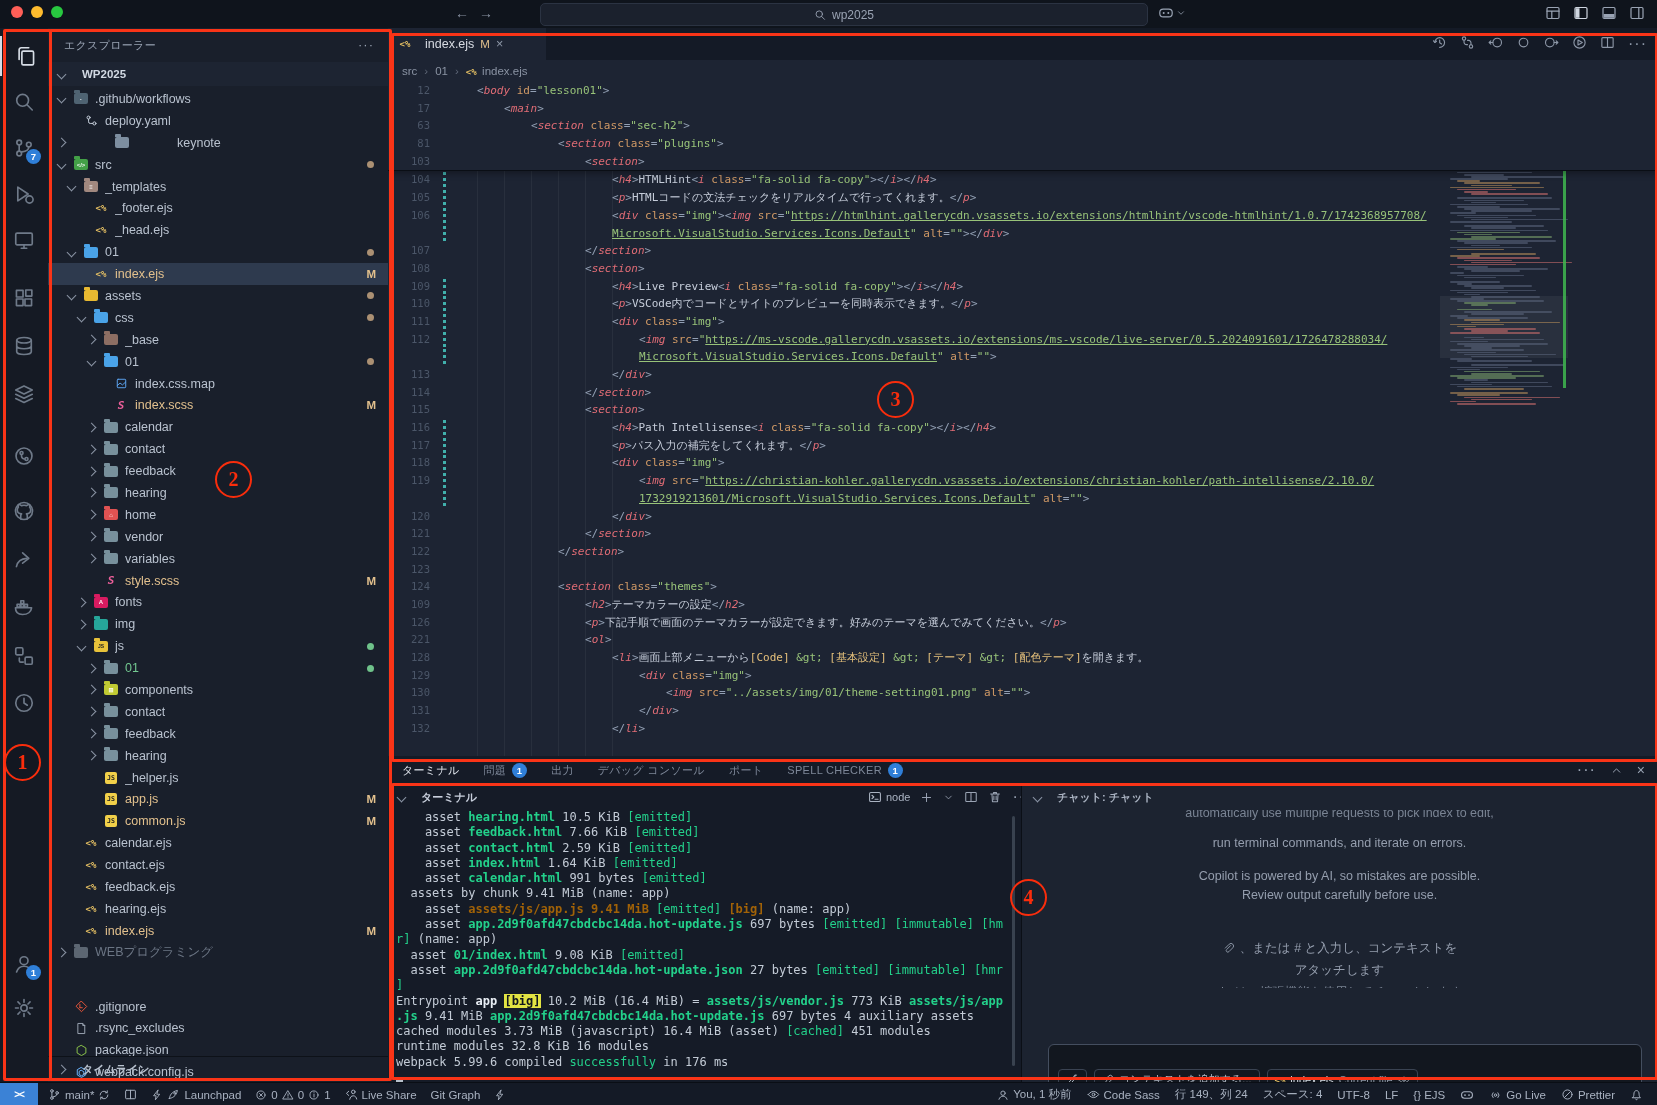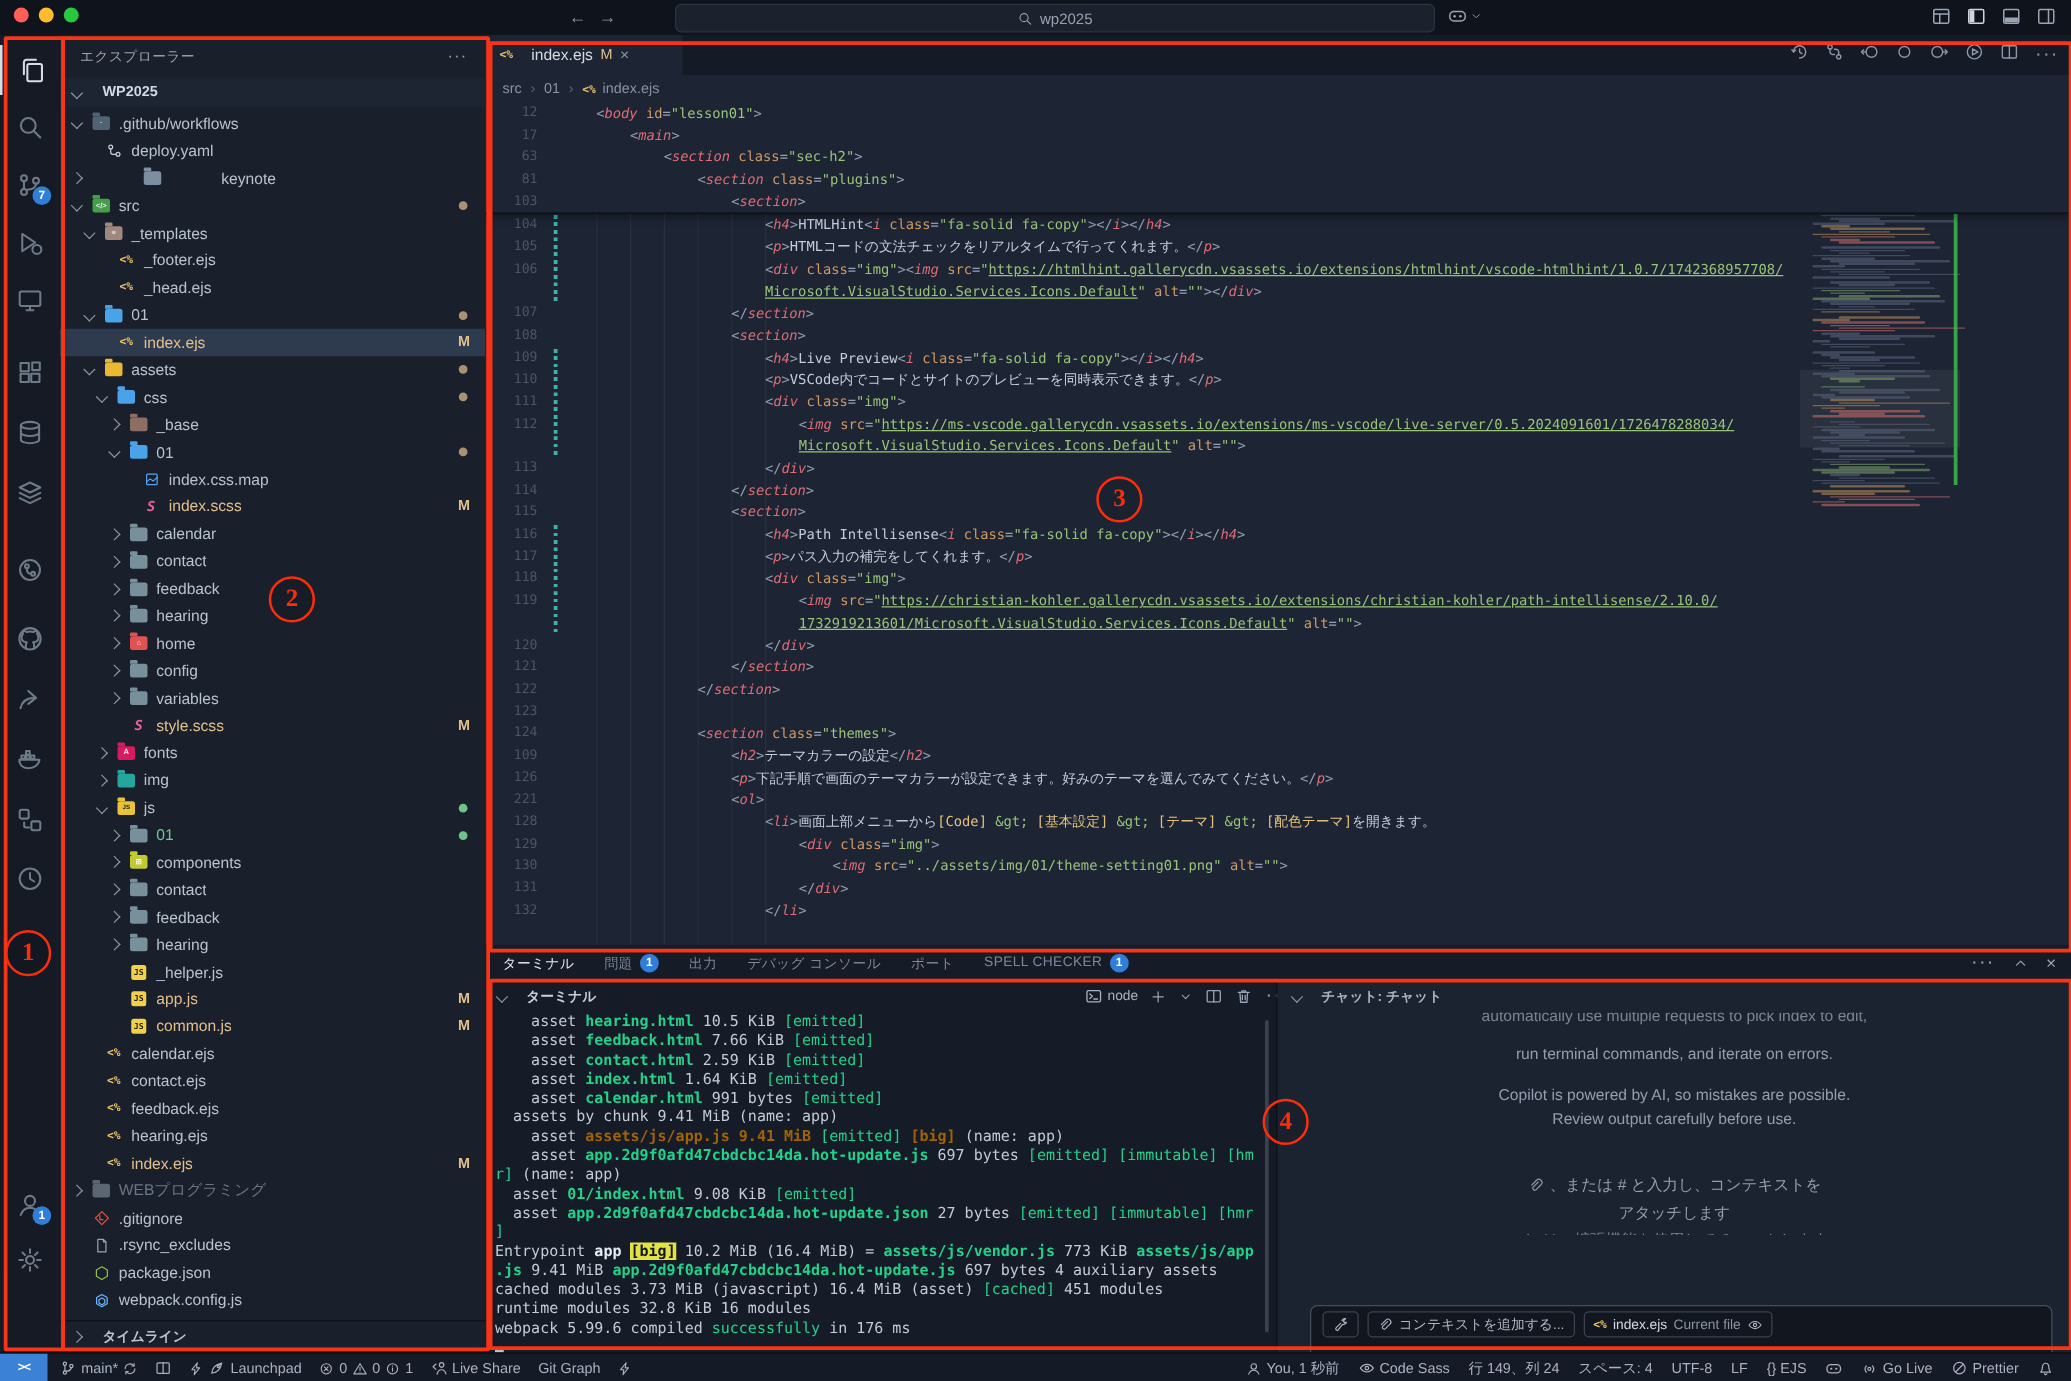--- a/index.html
+++ b/index.html
@@ -102,21 +102,21 @@
     padding-left:12px;box-sizing:border-box;font-size:11px;font-weight:bold;color:#aab3c2;background:#1c2330;}
   #chatbody{position:absolute;left:634px;top:54px;right:0;bottom:0;background:#1c2330;}
   #chatwelcome{position:absolute;left:0;top:0;width:100%;height:178px;overflow:hidden;}
   .cw{position:absolute;width:100%;text-align:center;font-size:12.5px;color:#959eae;display:flex;
     align-items:center;justify-content:center;gap:5px;}
   .cw.dim{color:#7a8494;}
   #chatinput{position:absolute;left:26px;top:234px;width:594px;height:80px;background:#12171f;
     border:1px solid #444e5f;border-radius:6px;box-sizing:border-box;}
   .cipill{display:inline-flex;align-items:center;gap:5px;height:21px;border:1px solid #3a4352;border-radius:4px;
     padding:0 7px;font-size:11px;color:#aeb6c2;box-sizing:border-box;}
-  #cirow1{position:absolute;left:9px;top:4px;display:flex;gap:7px;align-items:center;}
+  #cirow1{position:absolute;left:9px;top:24px;display:flex;gap:7px;align-items:center;}
 
   
   #statusbar{left:0;top:1082px;width:1657px;height:23px;background:#141a26;border-top:1px solid #0a0e15;
     display:flex;align-items:center;font-size:11.5px;color:#a9b2c1;}
   .sbit{display:flex;align-items:center;gap:4px;margin-right:14px;white-space:nowrap;}
   #sbremote{width:38px;height:23px;background:#3b82d6;color:#fff;display:flex;align-items:center;justify-content:center;
     font-weight:bold;font-size:10px;margin-right:10px;letter-spacing:-1px;}
   #sbright{margin-left:auto;display:flex;align-items:center;}
   #sbright .sbit{margin-right:0;margin-left:15px;}
   #sbright{padding-right:14px;}
@@ -472,21 +472,21 @@
         <div class="frow" style="padding-left: 40px;">
           <span class="chv closed"></span>
           <span class="fold" style="background: rgb(224, 82, 82);">
             <span class="fg">⌂</span>
           </span>
           <span class="lab">home</span>
         </div>
         <div class="frow" style="padding-left: 40px;">
           <span class="chv closed"></span>
           <span class="fold" style="background: rgb(120, 144, 156);"></span>
-          <span class="lab">config</span>
+          <span class="lab">vendor</span>
         </div>
         <div class="frow" style="padding-left: 40px;">
           <span class="chv closed"></span>
           <span class="fold" style="background: rgb(120, 144, 156);"></span>
           <span class="lab">variables</span>
         </div>
         <div class="frow" style="padding-left: 40px;">
           <span class="chv hid"></span>
           <span class="ficon" style="color: rgb(236, 95, 154); font-size: 11px; font-weight: bold; font-style: italic;">S</span>
           <span class="lab mod">style.scss</span>
@@ -587,21 +587,21 @@
           <span class="chv hid"></span>
           <span class="ficon" style="color: rgb(232, 194, 100); font-size: 9px; font-weight: bold;">&lt;%</span>
           <span class="lab mod">index.ejs</span>
           <span class="fbadge">M</span>
         </div>
         <div class="frow" style="padding-left: 10px;">
           <span class="chv closed"></span>
           <span class="fold" style="background: rgb(92, 102, 114);"></span>
           <span class="lab ignored">WEBプログラミング</span>
         </div>
-        <div class="frow" style="padding-left: 10px;">
+        <div class="frow" style="padding-left: 10px; margin-top: 32px;">
           <span class="chv hid"></span>
           <span class="ficon">
             <span class="ic" style="color: rgb(232, 85, 58);">
               <svg viewBox="0 0 16 16" style="width:13px;height:13px">
                 <path d="M8 1.6L14.4 8 8 14.4 1.6 8z"></path>
                 <path d="M6 5.5v4M6 9.5h3"></path>
               </svg>
             </span>
           </span>
           <span class="lab">.gitignore</span>

